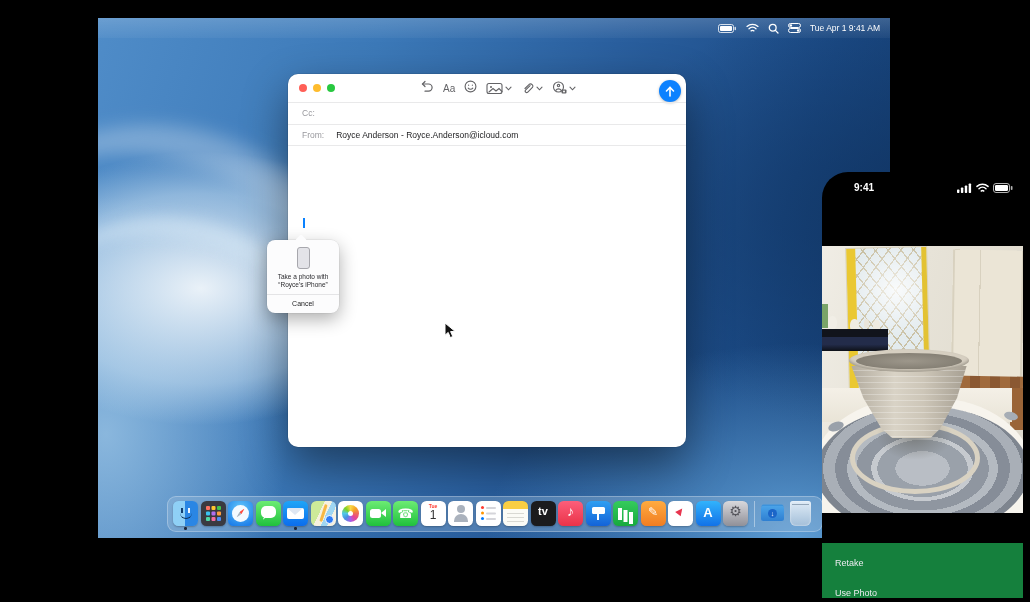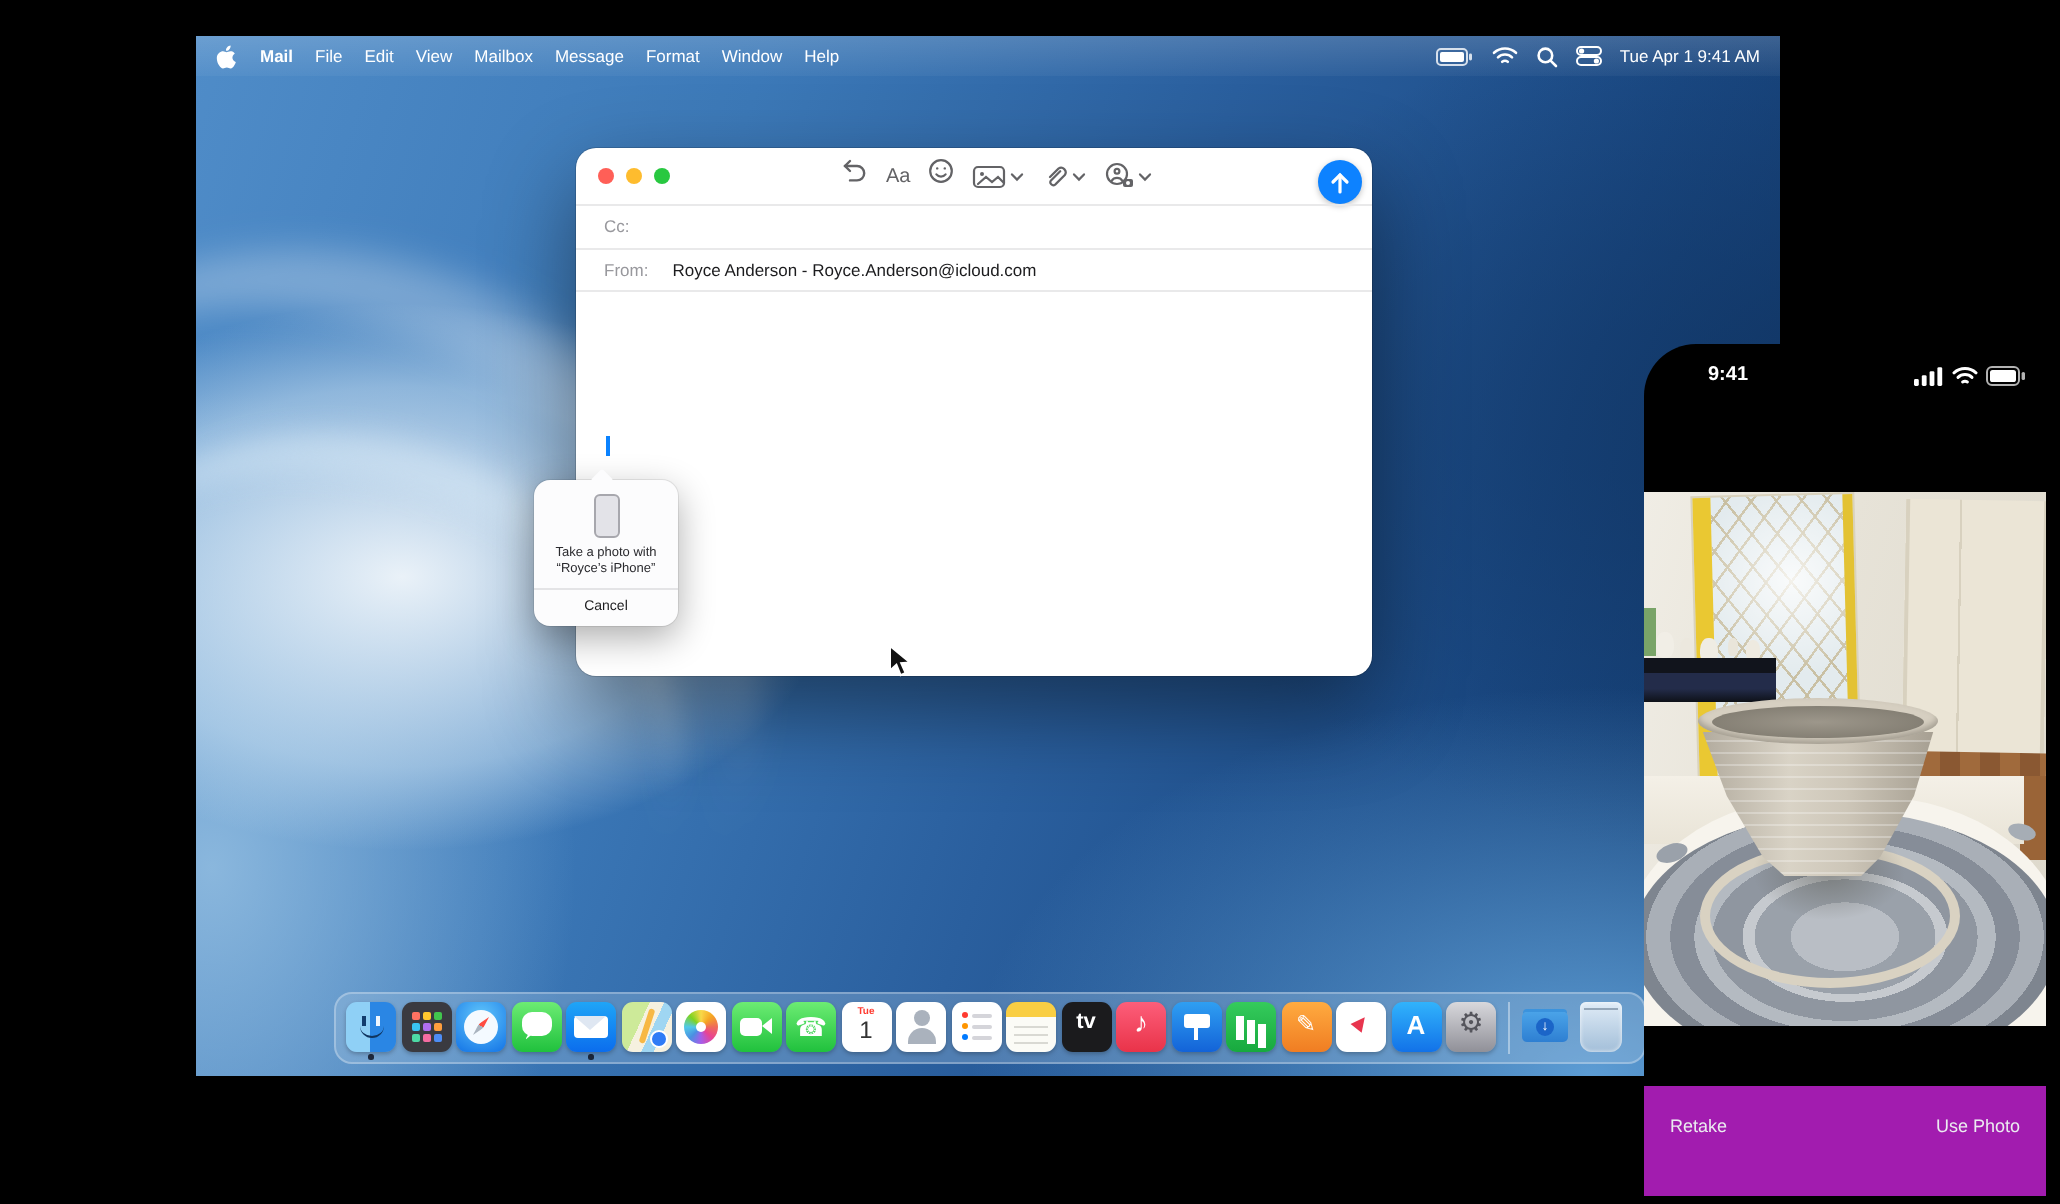--- a/index.html
+++ b/index.html
@@ -106,21 +106,21 @@
   .di-downloads::before { left:1px; top:5px; width:23px; height:15px; border-radius:2.5px;
     background:linear-gradient(180deg,#4aa3e8,#2e7fd2); box-shadow:0 -2px 0 -0.5px #3b93dd; }
   .di-downloads::after { content:"↓"; left:8px; top:8px; width:9px; height:9px; border-radius:50%;
     background:#1b65c8; color:#fff; font-size:7px; line-height:9px; text-align:center; }
   .di-trash { width:21px; border-radius:3px 3px 6px 6px;
     background:linear-gradient(180deg,rgba(245,250,255,.85),rgba(190,205,220,.65));
     box-shadow:inset 0 0 2px rgba(255,255,255,.8); }
   .di-trash::before { left:2px; top:3px; right:2px; height:1.5px; background:rgba(120,140,160,.7); }
 
   
-  .mail-window { position:absolute; left:190px; top:56px; width:398px; height:264px; background:#fff;
+  .mail-window { position:absolute; left:190px; top:56px; width:398px; height:373px; background:#fff;
     border-radius:10px; box-shadow:0 18px 45px rgba(0,0,0,.45), 0 0 0 0.5px rgba(0,0,0,.15); }
   .tl { position:absolute; top:10px; left:11px; display:flex; gap:6px; }
   .tl span { width:8px; height:8px; border-radius:50%; }
   .tl-red { background:#ff5f57; } .tl-yellow { background:#febc2e; } .tl-green { background:#28c840; }
   .mw-toolbar { position:absolute; top:0; left:132px; height:28px; display:flex; align-items:center; gap:9px; color:#636366; }
   .tb-group { display:flex; align-items:center; gap:2px; }
   .tb-aa { font-size:10px; color:#636366; letter-spacing:0; }
   .send-btn { position:absolute; top:6px; right:5px; width:22px; height:22px; border-radius:50%;
     background:#0d82ff; display:flex; align-items:center; justify-content:center; box-shadow:0 1px 3px rgba(0,0,0,.25); }
   .mw-rows { position:absolute; top:28px; left:0; right:0; border-top:0.5px solid #e9e9ea; }
@@ -188,52 +188,34 @@
     background:radial-gradient(closest-side,#5f5f58, rgba(95,95,88,0) 80%); opacity:.55; }
   .ph-bowl { left:27px; top:112px; width:120px; height:80px;
     clip-path:polygon(2% 10%,98% 10%,90% 50%,76% 88%,68% 100%,36% 100%,27% 88%,12% 50%);
     background-image:
       repeating-linear-gradient(180deg, rgba(255,255,255,.28) 0 1.2px, rgba(0,0,0,0) 1.2px 6px),
       linear-gradient(90deg,#b0a99c,#d9d3c6 38%,#cdc6b8 62%,#a49d90); }
   .ph-rim { left:27px; top:103px; width:120px; height:23px; border-radius:50%; background:#d6cfc1;
     box-shadow:inset 0 -2px 3px rgba(90,85,75,.4); }
   .ph-rim-in { left:34px; top:107px; width:106px; height:16px; border-radius:50%;
     background:radial-gradient(#9d978b,#7b766b); }
-  .ip-bottombar { position:absolute; left:0; top:371px; width:201px; height:55px; background:#a21caf;
-    color:#ebebf0; font-size:9px; display:flex; justify-content:space-between; padding:15px 13px 0; }
+  .ip-bottombar { position:absolute; left:0; top:371px; width:201px; height:55px; background:#15803d;
+    color:#ebebf0; font-size:9px; display:flex; justify-content:space-between; padding:15px 13px 0;flex-direction:column; }
   .ip-btn { cursor:default; }
 </style>
 </head>
 <body>
 
 <div class="stage">
 
   <div class="mac-screen">
     <div class="ribbon1"></div>
     <div class="ribbon2"></div>
 
     <div class="menubar">
-      <div class="menu-left">
-        <span class="mb-icon">
-          <svg width="11" height="13" viewBox="0 0 11 13">
-              <path fill="#fff" d="M8.2 6.9c0-1.4 1.1-2.1 1.2-2.2-.7-1-1.7-1.1-2-1.1-.9-.1-1.7.5-2.1.5-.4 0-1.1-.5-1.8-.5C2.3 3.6.4 4.7.4 7c0 1.4.5 2.9 1.2 3.8.6.8 1.1 1.5 1.9 1.5.8 0 1-.5 1.9-.5s1.1.5 1.9.5c.8 0 1.3-.7 1.8-1.5.6-.9.8-1.7.8-1.8 0 0-1.6-.6-1.7-2.1zM6.7 2.6c.4-.5.7-1.2.6-1.9-.6 0-1.3.4-1.7.9-.4.4-.7 1.1-.6 1.8.7.1 1.3-.3 1.7-.8z"></path>
-            </svg>
-        </span>
-        <span id="menus" style="display:flex;gap:11px;">
-            <span class="menu-item bold">Mail</span>
-            <span class="menu-item">File</span>
-            <span class="menu-item">Edit</span>
-            <span class="menu-item">View</span>
-            <span class="menu-item">Mailbox</span>
-            <span class="menu-item">Message</span>
-            <span class="menu-item">Format</span>
-            <span class="menu-item">Window</span>
-            <span class="menu-item">Help</span>
-          </span>
-      </div>
       <div class="menu-right">
         <span class="mb-icon">
           <svg width="19" height="9" viewBox="0 0 19 9">
               <rect x="0.5" y="0.5" width="15" height="8" rx="2" fill="none" stroke="#fff" stroke-opacity=".8"></rect>
               <rect x="2" y="2" width="12" height="5" rx="1" fill="#fff"></rect>
               <rect x="16.5" y="2.8" width="1.5" height="3.4" rx=".7" fill="#fff" fill-opacity=".8"></rect>
             </svg>
         </span>
         <span class="mb-icon">
           <svg width="13" height="10" viewBox="0 0 13 10" fill="none" stroke="#fff" stroke-width="1.3" stroke-linecap="round">

